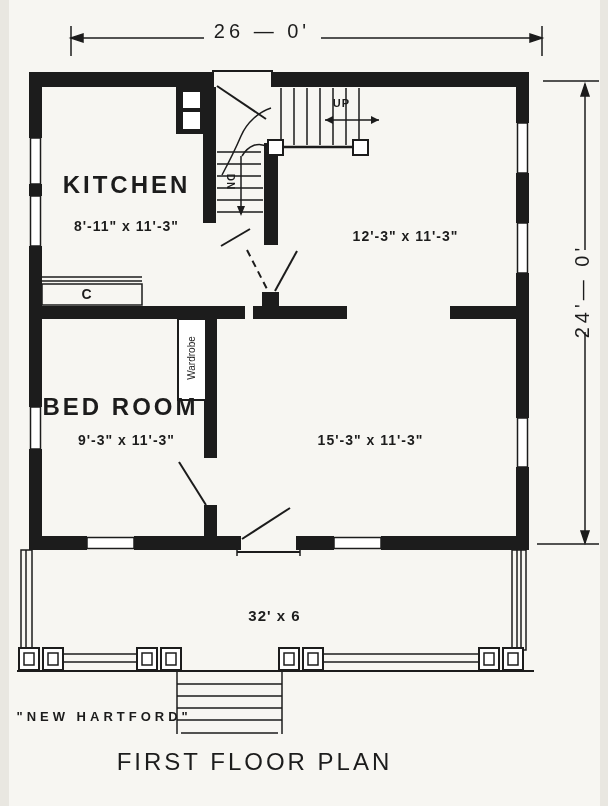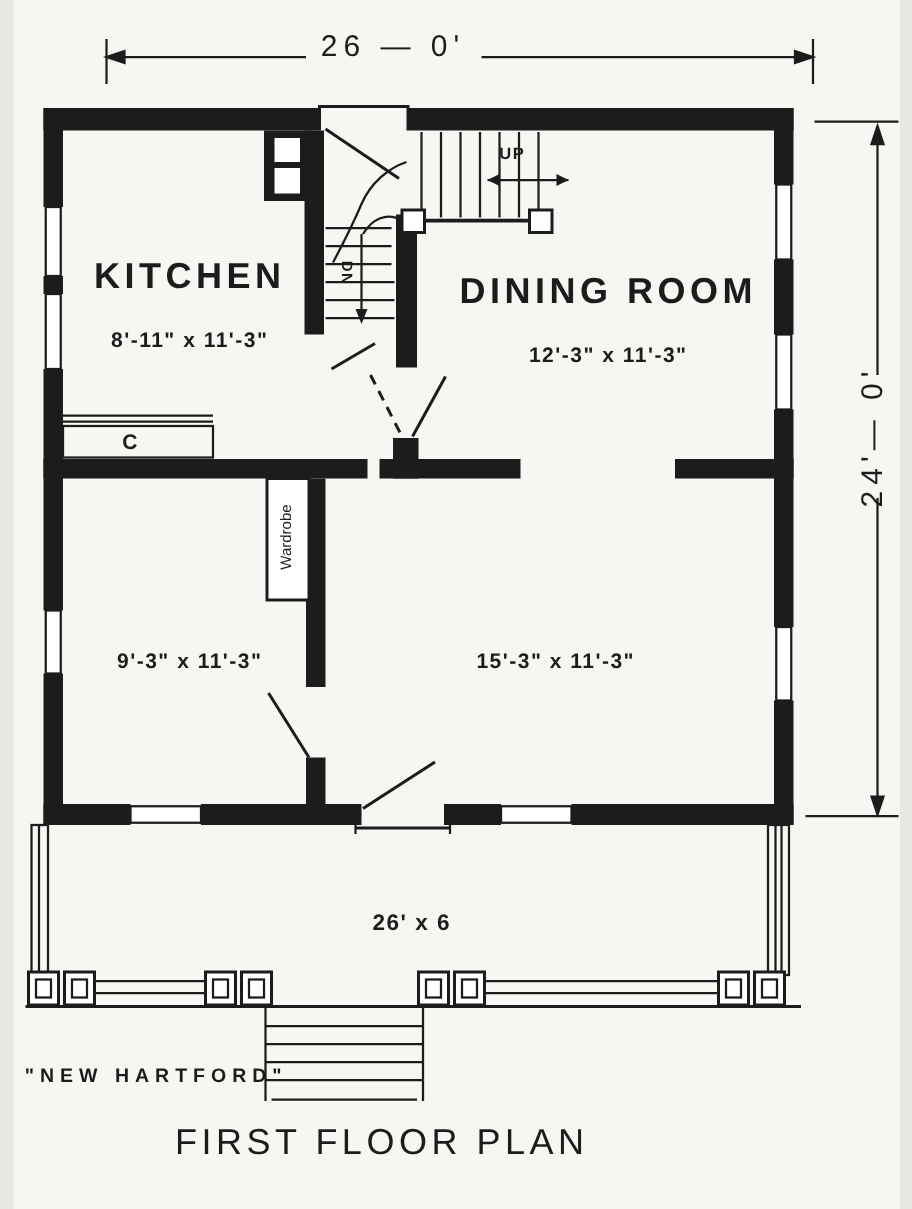--- a/index.html
+++ b/index.html
@@ -180,28 +180,28 @@
     </g>
   </svg>
 
   <div class="lbl dim-text" style="left:195px; top:21px; width:117px;">26 — 0'</div>
 
   <div class="lbl dim-text rot-ccw" style="left:503px; top:281px; width:140px;">24'— 0'</div>
 
   <div class="lbl room-name" style="left:38px; top:173px; width:160px;">KITCHEN</div>
   <div class="lbl room-size" style="left:38px; top:219px; width:160px;">8'-11" x 11'-3"</div>
 
-  <div class="lbl room-name" style="left:297px; top:183px; width:200px;">DINING ROOM</div>
   <div class="lbl room-size" style="left:317px; top:229px; width:160px;">12'-3" x 11'-3"</div>
 
+  <div class="lbl room-name" style="left:32px; top:395px; width:160px;">BED ROOM</div>
   <div class="lbl room-size" style="left:38px; top:433px; width:160px;">9'-3" x 11'-3"</div>
 
   <div class="lbl room-size" style="left:282px; top:433px; width:160px;">15'-3" x 11'-3"</div>
 
-  <div class="lbl room-size" style="left:196px; top:608px; width:140px; font-size:15px;">26' x 6</div>
+  <div class="lbl room-size" style="left:196px; top:608px; width:140px; font-size:15px;">32' x 6</div>
 
   <div class="lbl tiny" style="left:318px; top:98px; width:30px;text-align:center;">UP</div>
 
   <div class="lbl tiny rot-cw" style="left:199px; top:177px; width:44px; font-size:10px;">DN</div>
 
   <div class="lbl rot-ccw" style="left:133px; top:353px; width:100px; font-size:10px;">Wardrobe</div>
 
   <div class="lbl" style="left:68px; top:287px; width:20px; font-size:14px; font-weight:bold;">C</div>
 
   <div class="lbl plan-name" style="left:8px; top:710px; width:190px; text-align:left;">"NEW HARTFORD"</div>

